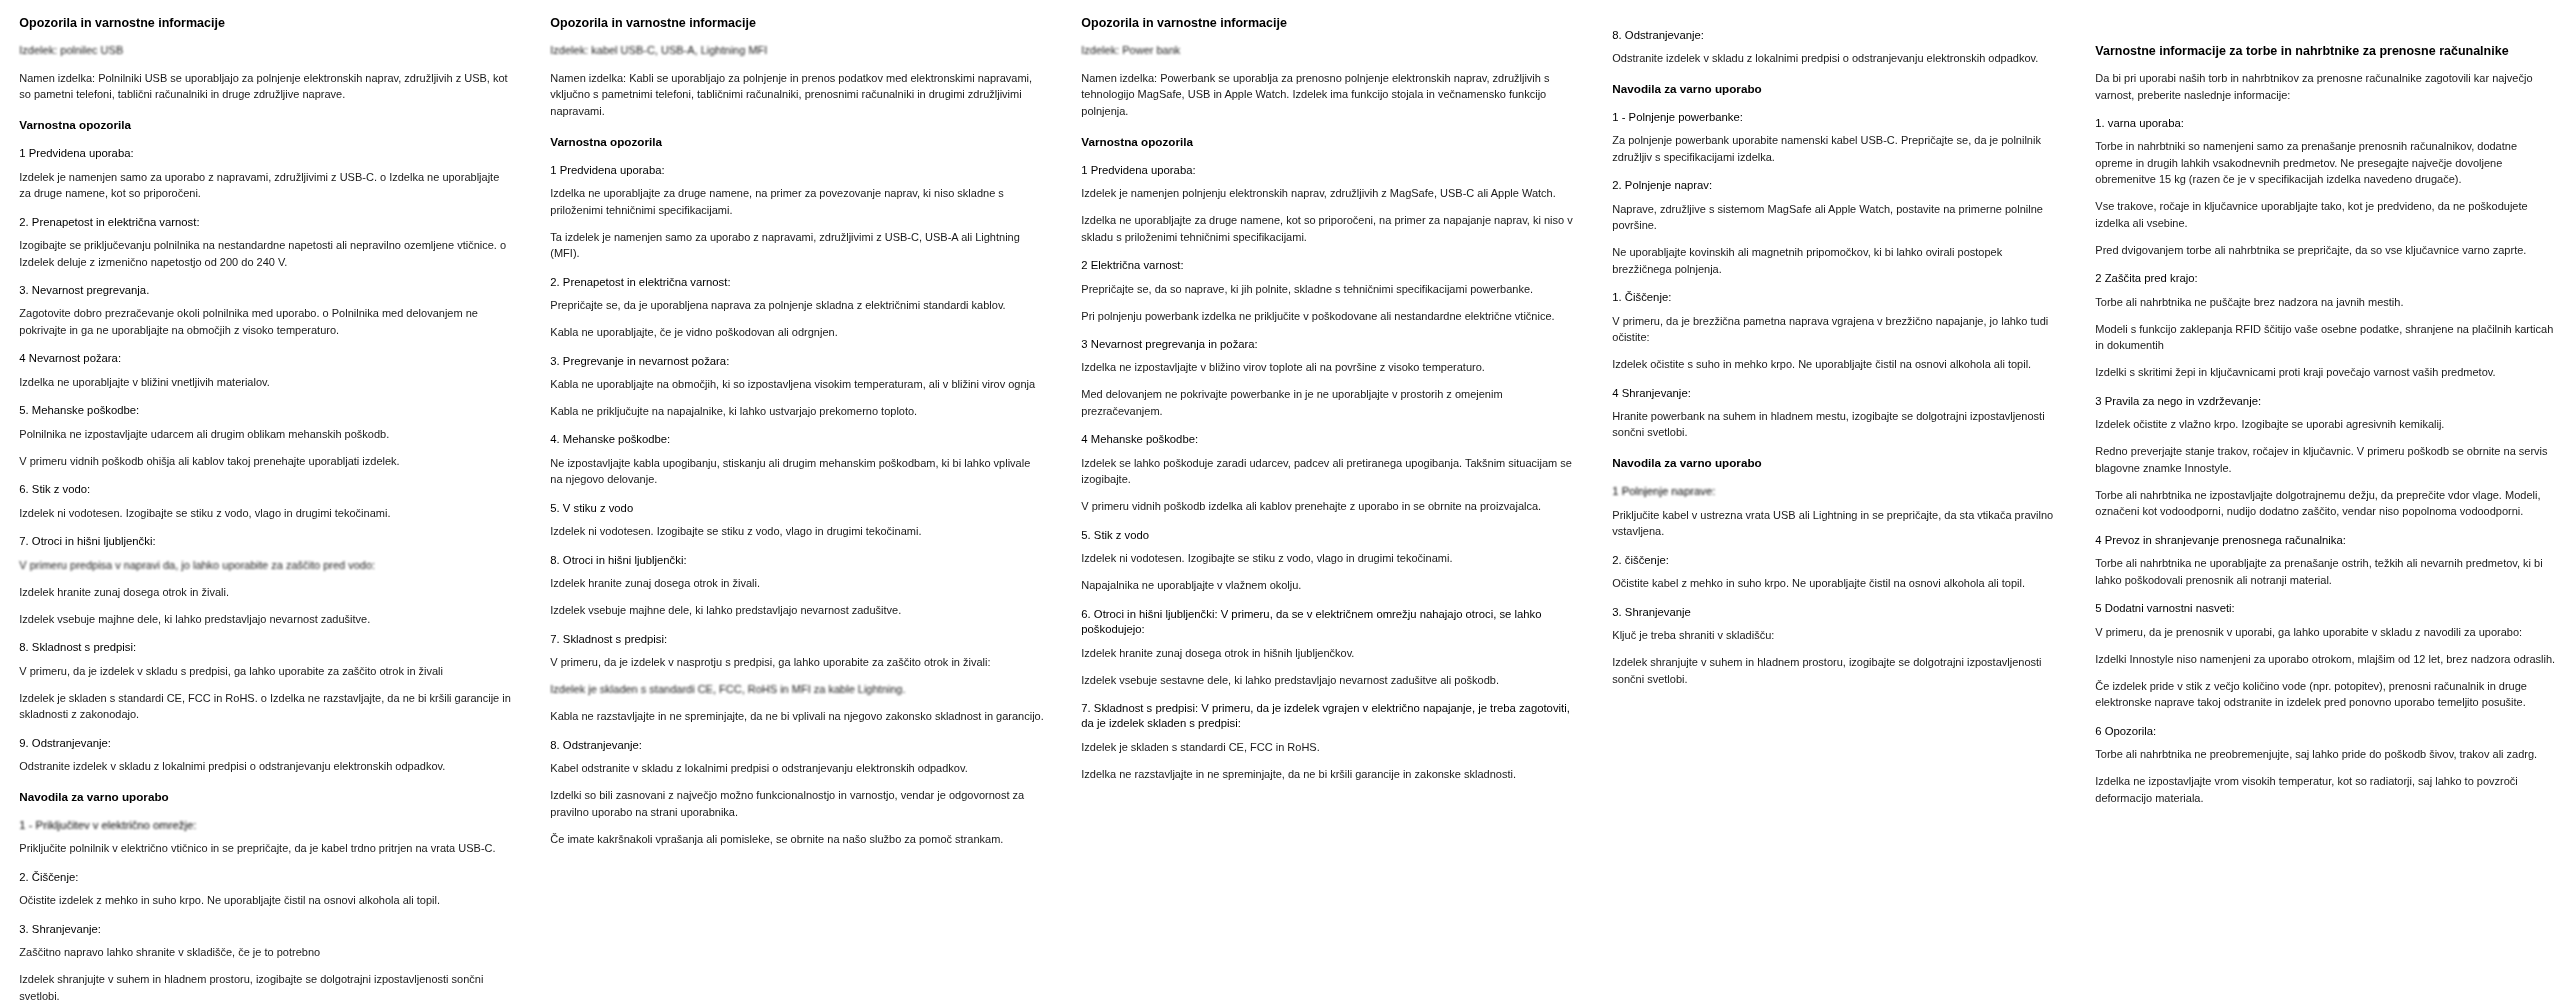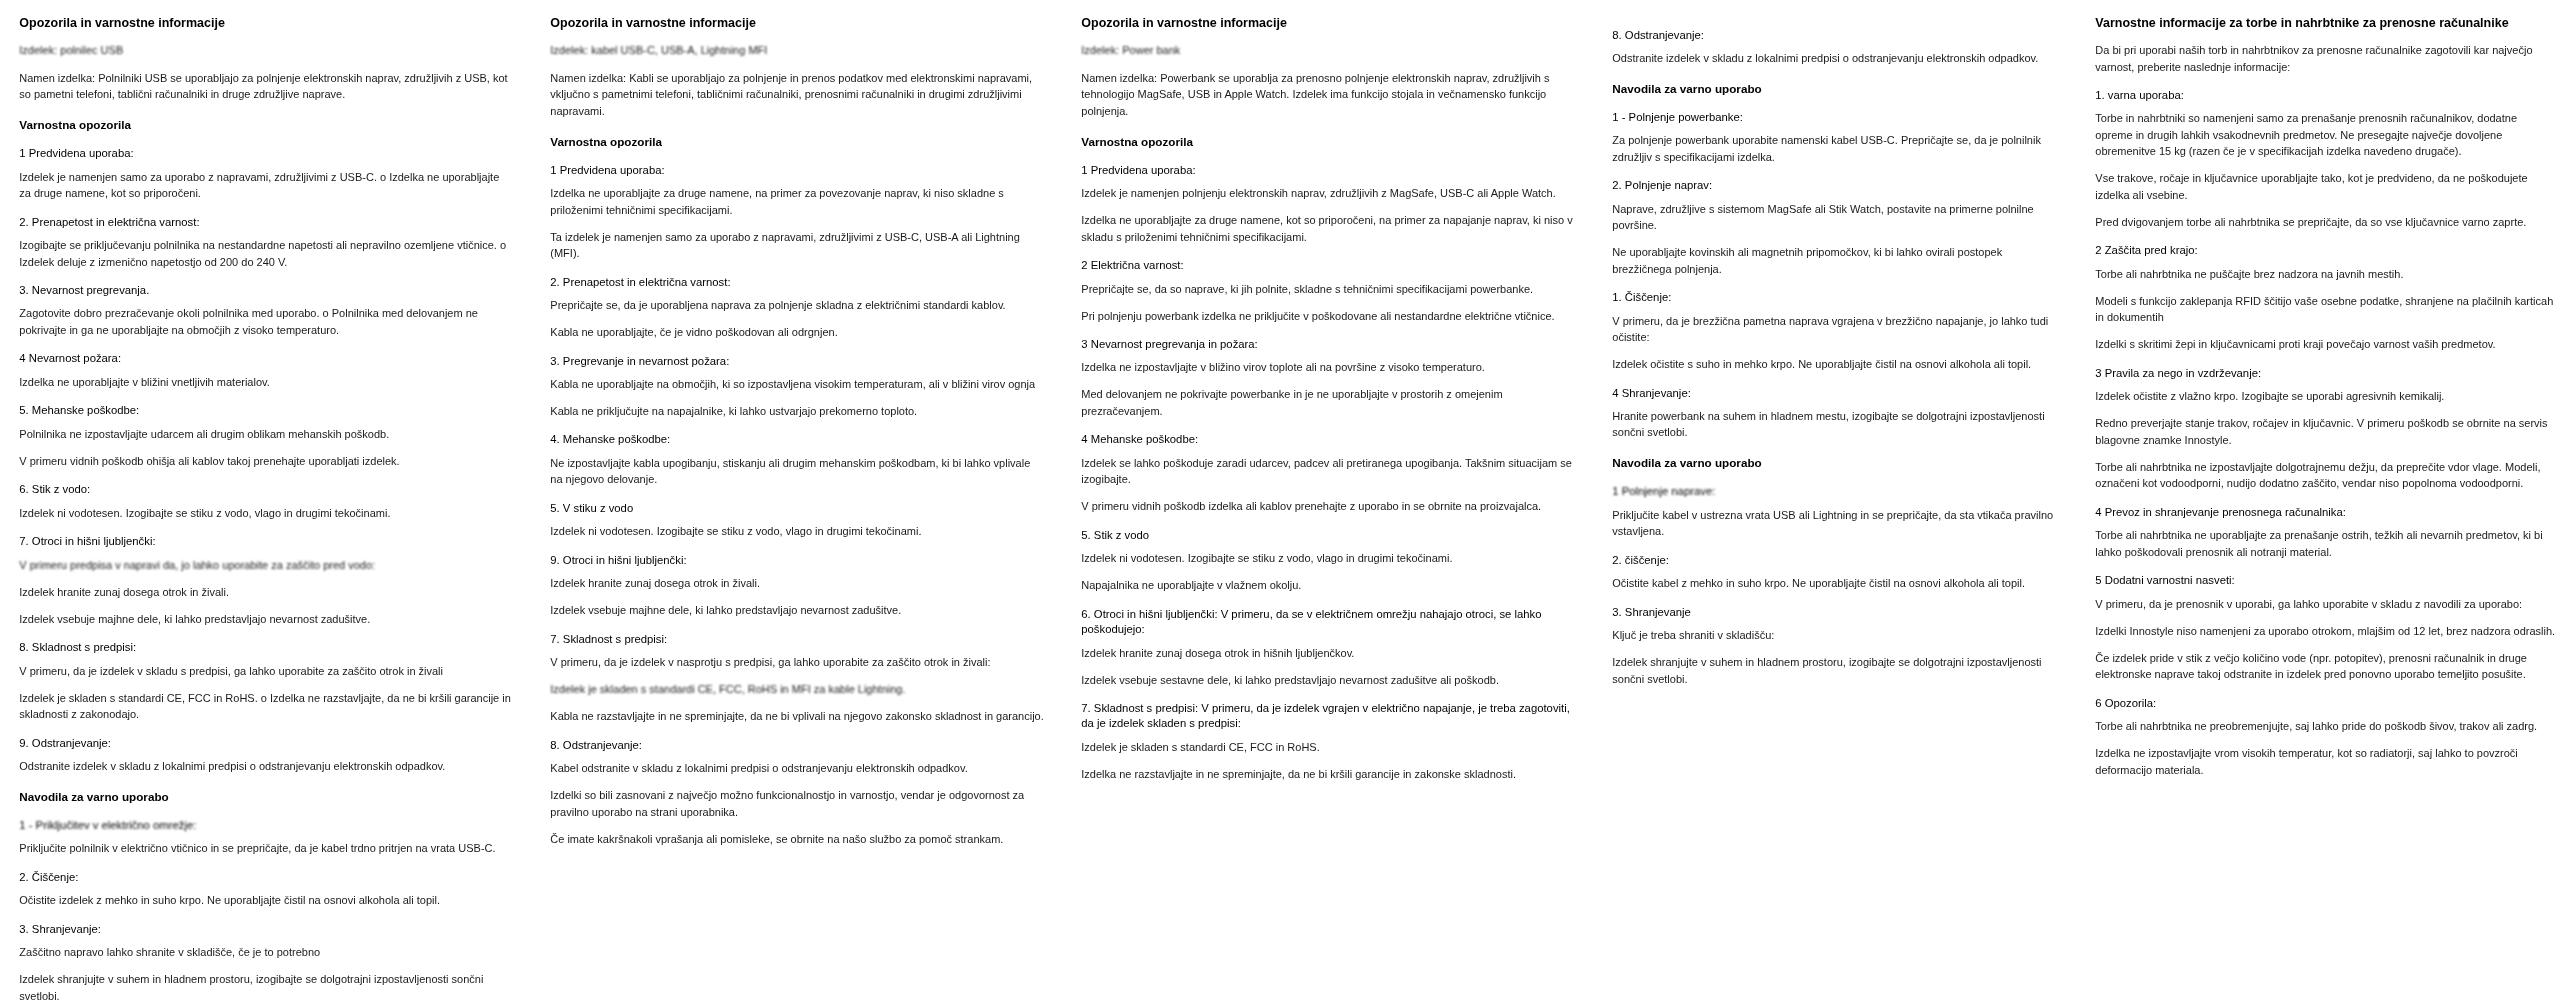--- a/index.html
+++ b/index.html
@@ -25,21 +25,21 @@
     padding: 14.5px 0 0 0;
   }
   .column {
     padding: 0 17.7px 0 19.3px;
     flex: 0 0 auto;
   }
   .col-1 { width: 531px; }
   .col-2 { width: 531px; }
   .col-3 { width: 531px; }
   .col-4 { width: 483px; }
-  .col-5 { width: 499px; }
+  .col-5 { width: 499px; margin-top: 28px; }
 
   h2.doc-title {
     font-size: 12.5px;
     font-weight: bold;
     margin: 0 0 11.3px 0;
     line-height: 1.3;
     color: #000;
   }
   h3.sec-title {
     font-size: 11.7px;
@@ -131,21 +131,21 @@
         <h4 class="sub-title">2. Prenapetost in električna varnost:</h4>
         <p class="body-text">Prepričajte se, da je uporabljena naprava za polnjenje skladna z električnimi standardi kablov.</p>
         <p class="body-text">Kabla ne uporabljajte, če je vidno poškodovan ali odrgnjen.</p>
         <h4 class="sub-title">3. Pregrevanje in nevarnost požara:</h4>
         <p class="body-text">Kabla ne uporabljajte na območjih, ki so izpostavljena visokim temperaturam, ali v bližini virov ognja</p>
         <p class="body-text">Kabla ne priključujte na napajalnike, ki lahko ustvarjajo prekomerno toploto.</p>
         <h4 class="sub-title">4. Mehanske poškodbe:</h4>
         <p class="body-text">Ne izpostavljajte kabla upogibanju, stiskanju ali drugim mehanskim poškodbam, ki bi lahko vplivale na njegovo delovanje.</p>
         <h4 class="sub-title">5. V stiku z vodo</h4>
         <p class="body-text">Izdelek ni vodotesen. Izogibajte se stiku z vodo, vlago in drugimi tekočinami.</p>
-        <h4 class="sub-title">9. Otroci in hišni ljubljenčki:</h4>
+        <h4 class="sub-title">8. Otroci in hišni ljubljenčki:</h4>
         <p class="body-text">Izdelek hranite zunaj dosega otrok in živali.</p>
         <p class="body-text">Izdelek vsebuje majhne dele, ki lahko predstavljajo nevarnost zadušitve.</p>
         <h4 class="sub-title">7. Skladnost s predpisi:</h4>
         <p class="body-text">V primeru, da je izdelek v nasprotju s predpisi, ga lahko uporabite za zaščito otrok in živali:</p>
         <p class="body-text"><span class="blurred">Izdelek je skladen s standardi CE, FCC, RoHS in MFI za kable Lightning.</span></p>
         <p class="body-text">Kabla ne razstavljajte in ne spreminjajte, da ne bi vplivali na njegovo zakonsko skladnost in garancijo.</p>
         <h4 class="sub-title">8. Odstranjevanje:</h4>
         <p class="body-text">Kabel odstranite v skladu z lokalnimi predpisi o odstranjevanju elektronskih odpadkov.</p>
         <p class="body-text">Izdelki so bili zasnovani z največjo možno funkcionalnostjo in varnostjo, vendar je odgovornost za pravilno uporabo na strani uporabnika.</p>
         <p class="body-text">Če imate kakršnakoli vprašanja ali pomislekе, se obrnite na našo službo za pomoč strankam.</p>
@@ -183,21 +183,21 @@
   </div>
 
   <div class="column col-4">
     <div id="body-3">
         <h4 class="sub-title">8. Odstranjevanje:</h4>
         <p class="body-text">Odstranite izdelek v skladu z lokalnimi predpisi o odstranjevanju elektronskih odpadkov.</p>
         <h3 class="sec-title">Navodila za varno uporabo</h3>
         <h4 class="sub-title">1 - Polnjenje powerbanke:</h4>
         <p class="body-text">Za polnjenje powerbank uporabite namenski kabel USB-C. Prepričajte se, da je polnilnik združljiv s specifikacijami izdelka.</p>
         <h4 class="sub-title">2. Polnjenje naprav:</h4>
-        <p class="body-text">Naprave, združljive s sistemom MagSafe ali Stik Watch, postavite na primerne polnilne površine.</p>
+        <p class="body-text">Naprave, združljive s sistemom MagSafe ali Apple Watch, postavite na primerne polnilne površine.</p>
         <p class="body-text">Ne uporabljajte kovinskih ali magnetnih pripomočkov, ki bi lahko ovirali postopek brezžičnega polnjenja.</p>
         <h4 class="sub-title">1. Čiščenje:</h4>
         <p class="body-text">V primeru, da je brezžična pametna naprava vgrajena v brezžično napajanje, jo lahko tudi očistite:</p>
         <p class="body-text">Izdelek očistite s suho in mehko krpo. Ne uporabljajte čistil na osnovi alkohola ali topil.</p>
         <h4 class="sub-title">4 Shranjevanje:</h4>
         <p class="body-text">Hranite powerbank na suhem in hladnem mestu, izogibajte se dolgotrajni izpostavljenosti sončni svetlobi.</p>
         <h3 class="sec-title">Navodila za varno uporabo</h3>
         <h4 class="sub-title"><span class="blurred">1 Polnjenje naprave:</span></h4>
         <p class="body-text">Priključite kabel v ustrezna vrata USB ali Lightning in se prepričajte, da sta vtikača pravilno vstavljena.</p>
         <h4 class="sub-title">2. čiščenje:</h4>

